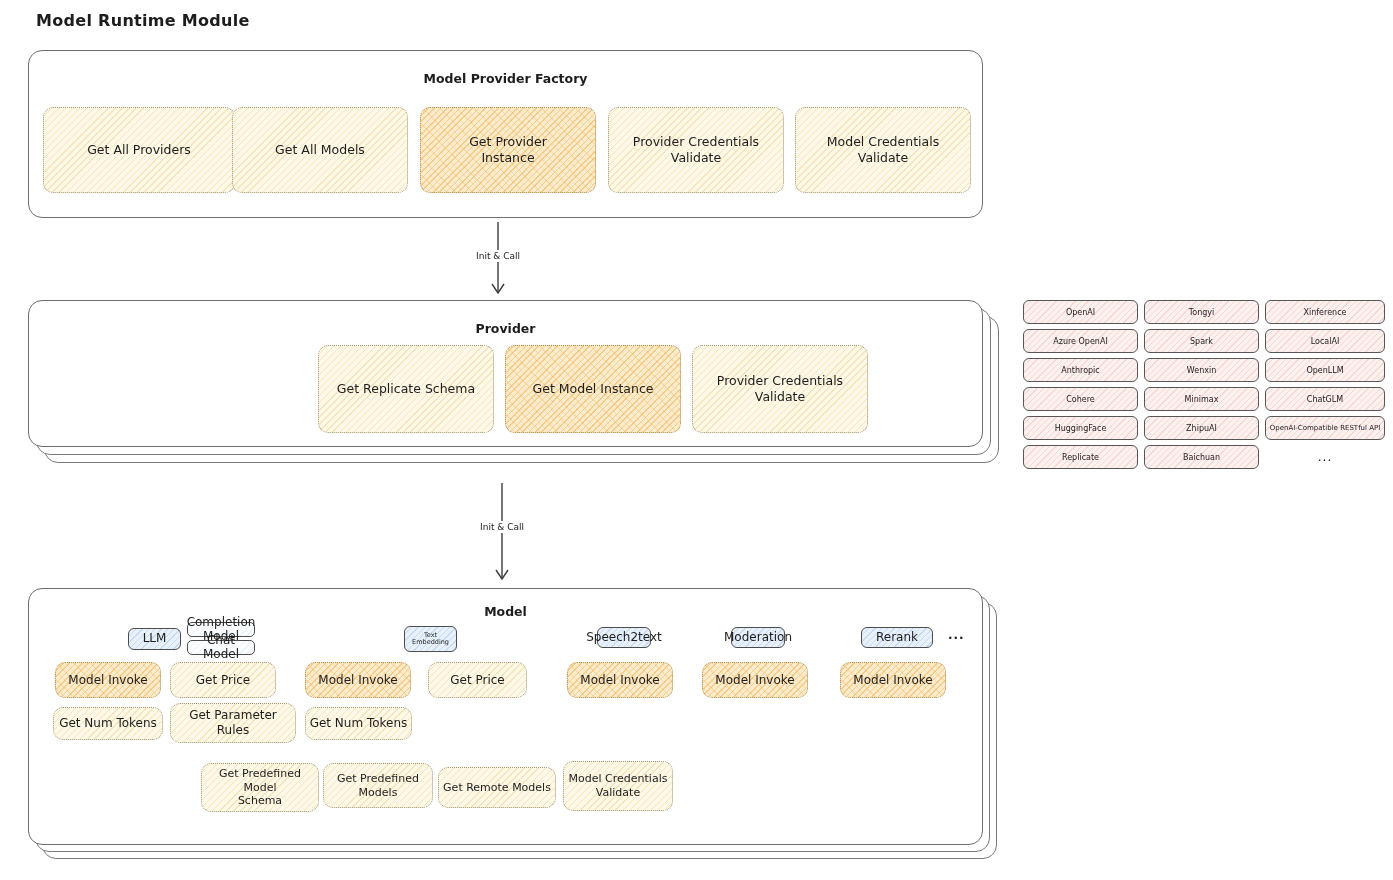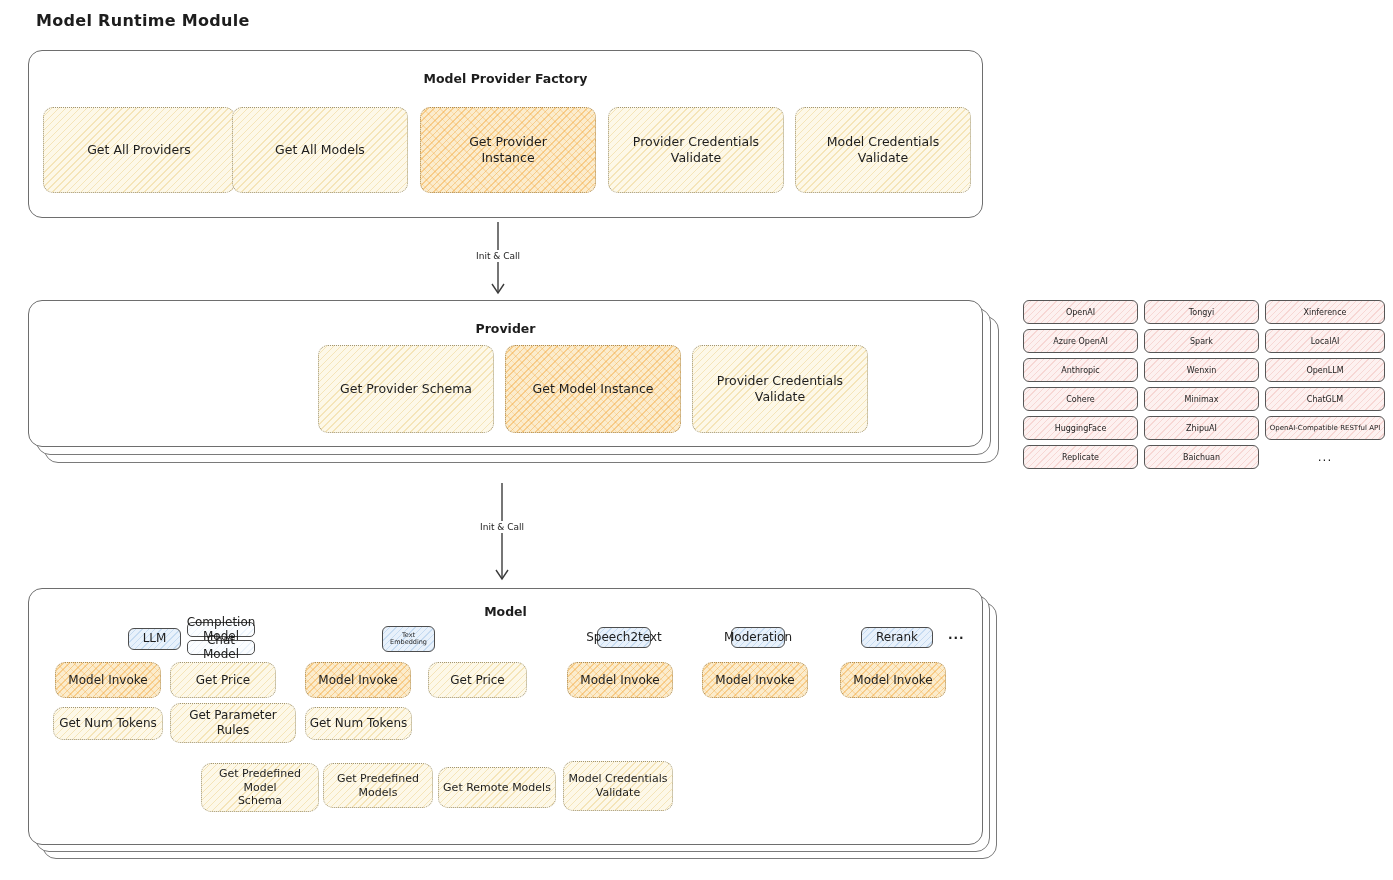--- a/index.html
+++ b/index.html
@@ -127,21 +127,21 @@
     <path d="M10 0 L10 70" stroke="#3c3c3c" stroke-width="1.4" fill="none"></path>
     <path d="M4 62 L10 71 L16 62" stroke="#3c3c3c" stroke-width="1.4" fill="none"></path>
   </svg>
   <div class="abs arrow-label" style="left:498px; top:250px;">Init &amp; Call</div>
 
   <div class="abs stack-layer" style="left:44px; top:316px; width:955px; height:147px;"></div>
   <div class="abs stack-layer" style="left:36px; top:308px; width:955px; height:147px;"></div>
   <div class="abs container-box" style="left:28px; top:300px; width:955px; height:147px;">
     <div class="abs section-title" style="top:20px;">Provider</div>
   </div>
-  <div class="abs ybox" style="left:318px; top:345px; width:176px; height:88px;">Get Provider Schema</div>
+  <div class="abs ybox" style="left:318px; top:345px; width:176px; height:88px;">Get Replicate Schema</div>
   <div class="abs ybox hl" style="left:505px; top:345px; width:176px; height:88px;">Get Model Instance</div>
   <div class="abs ybox" style="left:692px; top:345px; width:176px; height:88px;">Provider Credentials
 Validate</div>
 
   <div class="abs providers-grid">
     <div class="pbox">OpenAI</div>
     <div class="pbox">Tongyi</div>
     <div class="pbox">Xinference</div>
     <div class="pbox">Azure OpenAI</div>
     <div class="pbox">Spark</div>
@@ -168,21 +168,21 @@
 
   <div class="abs stack-layer" style="left:42px; top:602px; width:955px; height:257px;"></div>
   <div class="abs stack-layer" style="left:35px; top:595px; width:955px; height:257px;"></div>
   <div class="abs container-box" style="left:28px; top:588px; width:955px; height:257px;">
     <div class="abs section-title" style="top:15px;">Model</div>
   </div>
 
   <div class="abs tag" style="left:128px; top:628px; width:53px; height:22px;">LLM</div>
   <div class="abs tag lite" style="left:187px; top:622px; width:68px; height:15px;">Completion Model</div>
   <div class="abs tag lite" style="left:187px; top:640px; width:68px; height:15px;">Chat Model</div>
-  <div class="abs tag" style="left:382px; top:626px; width:53px; height:26px; font-size:6.5px;">Text
+  <div class="abs tag" style="left:404px; top:626px; width:53px; height:26px; font-size:6.5px;">Text
 Embedding</div>
   <div class="abs tag" style="left:597px; top:627px; width:54px; height:21px;">Speech2text</div>
   <div class="abs tag" style="left:731px; top:627px; width:54px; height:21px;">Moderation</div>
   <div class="abs tag" style="left:861px; top:627px; width:72px; height:21px;">Rerank</div>
   <div class="abs dots" style="left:948px; top:628px;">...</div>
 
   <div class="abs ybox hl small-f" style="left:55px;  top:662px; width:106px; height:36px;">Model Invoke</div>
   <div class="abs ybox small-f" style="left:170px; top:662px; width:106px; height:36px;">Get Price</div>
   <div class="abs ybox hl small-f" style="left:305px; top:662px; width:106px; height:36px;">Model Invoke</div>
   <div class="abs ybox small-f" style="left:428px; top:662px; width:99px; height:36px;">Get Price</div>

